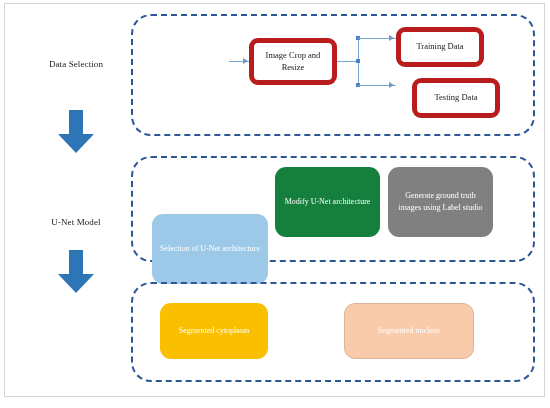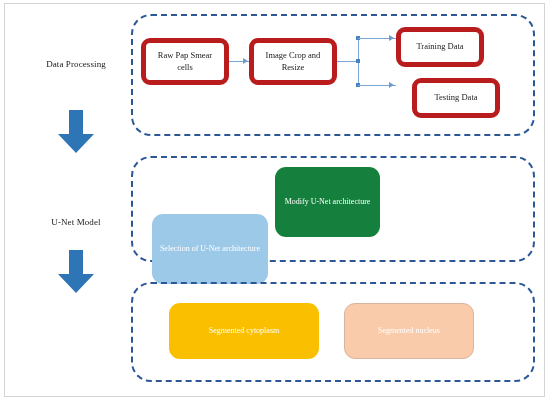--- a/index.html
+++ b/index.html
@@ -154,50 +154,49 @@
     border-radius: 11px;
     display: flex;
     align-items: center;
     justify-content: center;
     text-align: center;
     font-size: 8px;
     color: #ffffff;
     line-height: 1.4;
     padding: 4px 7px;
   }
-  .box-cytoplasm { left: 169px; top: 303px; width: 150px; height: 56px; background: #fac000; }
+  .box-cytoplasm { left: 160px; top: 303px; width: 108px; height: 56px; background: #fac000; }
   .box-nucleus   { left: 344px; top: 303px; width: 130px; height: 56px; background: #facbaa; border: 1px solid #d9b39a; }
 </style>
 </head>
 <body>
 
 <div id="canvas">
 
   <div class="page-frame"></div>
 
-  <div class="stage-label stage-label-1">Data Processing</div>
+  <div class="stage-label stage-label-1">Data Selection</div>
 
   <div class="stage-label stage-label-2">U-Net Model</div>
 
 
   <div class="down-arrow arrow-1">
     <svg viewBox="0 0 40 44" xmlns="http://www.w3.org/2000/svg">
       <polygon points="13,0 27,0 27,24 38,24 20,43 2,24 13,24" fill="#2e75b6"></polygon>
     </svg>
   </div>
 
   <div class="down-arrow arrow-2">
     <svg viewBox="0 0 40 44" xmlns="http://www.w3.org/2000/svg">
       <polygon points="13,0 27,0 27,24 38,24 20,43 2,24 13,24" fill="#2e75b6"></polygon>
     </svg>
   </div>
 
   <div class="dashed-group group-data"></div>
 
-  <div class="proc-box box-raw">Raw Pap Smear cells</div>
 
   <div class="proc-box box-crop">Image Crop and Resize</div>
 
   <div class="proc-box box-training">Training Data</div>
 
   <div class="proc-box box-testing">Testing Data</div>
 
   <div class="conn conn-h c1"></div>
   <div class="arrow-head c1a"></div>
 
@@ -213,20 +212,21 @@
 
   <div class="conn conn-h c5"></div>
   <div class="arrow-head c5a"></div>
 
   <div class="dashed-group group-model"></div>
 
   <div class="model-box box-selection">Selection of U-Net architecture</div>
 
   <div class="model-box box-modify">Modify U-Net architecture</div>
 
+  <div class="model-box box-generate">Generate ground truth images using Label studio</div>
 
   <div class="dashed-group group-result"></div>
 
   <div class="result-box box-cytoplasm">Segmented cytoplasm</div>
 
   <div class="result-box box-nucleus">Segmented nucleus</div>
 
 </div>
 
 </body></html>

